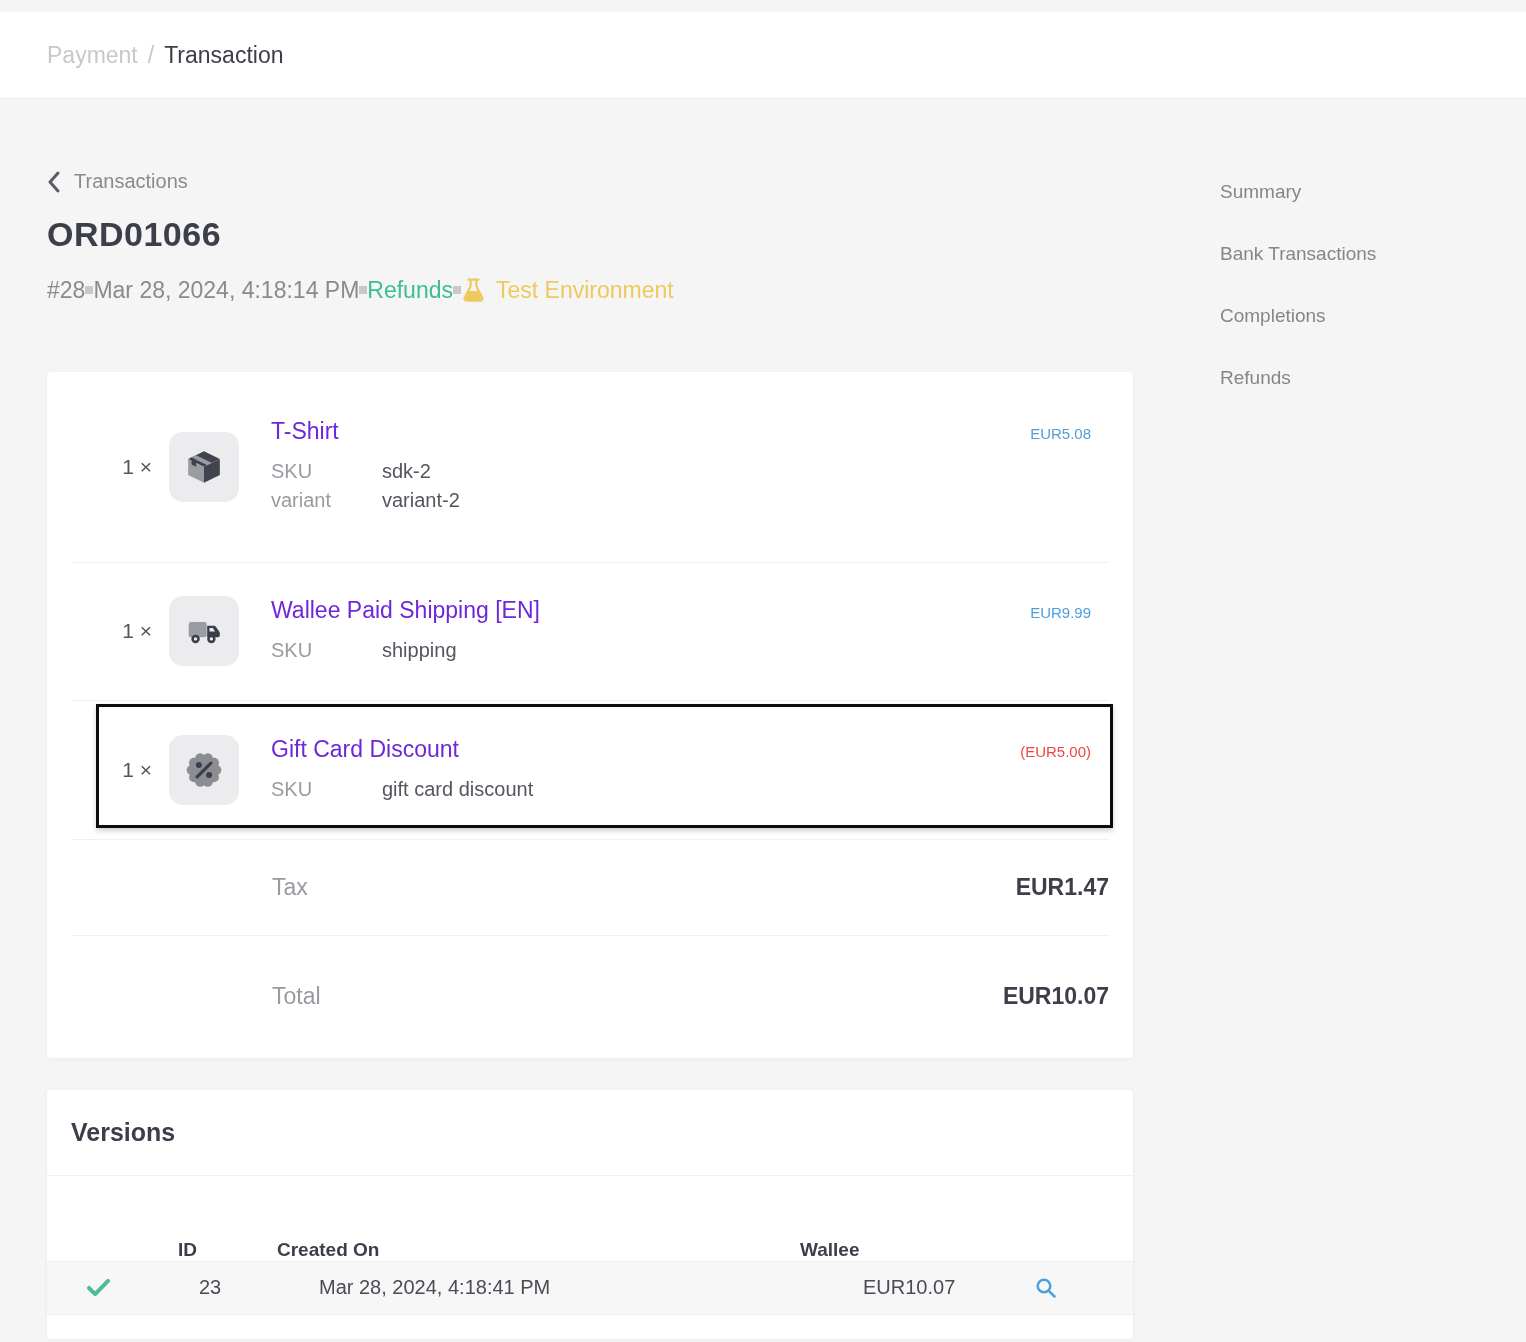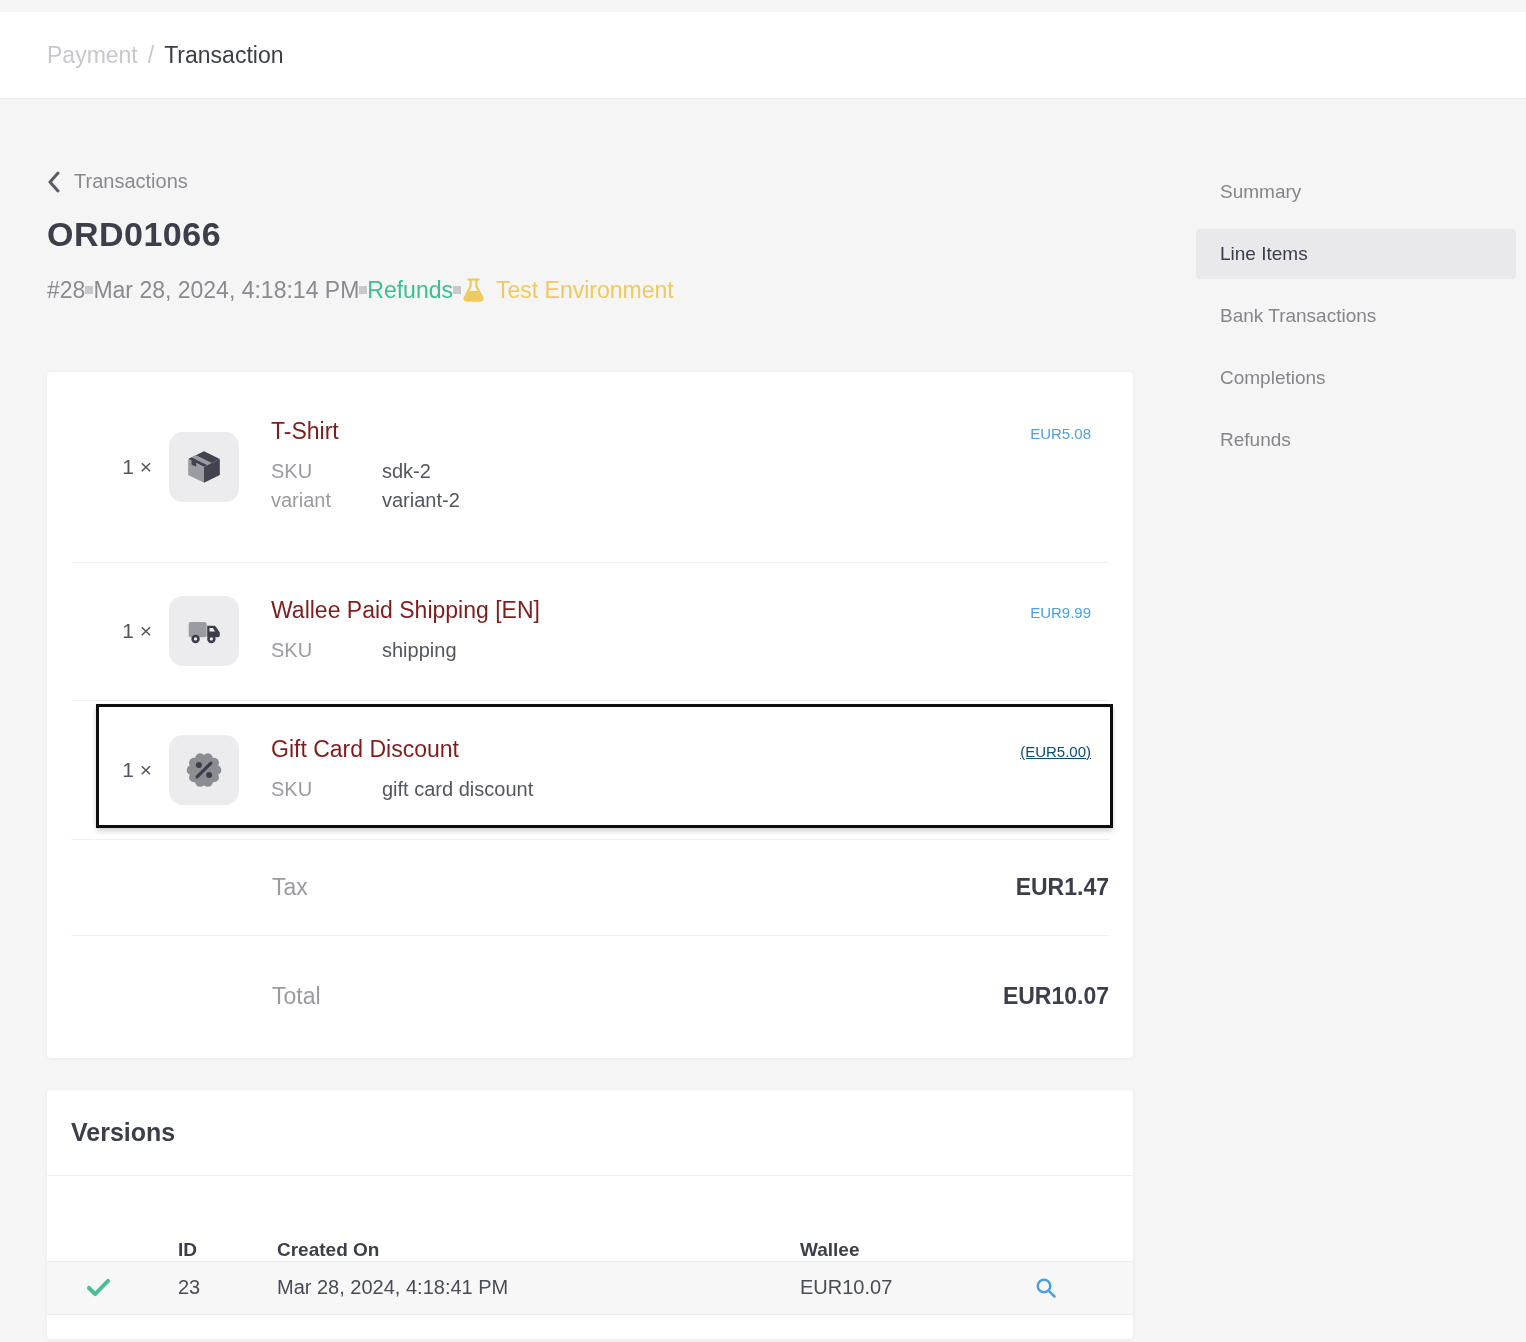--- a/index.html
+++ b/index.html
@@ -51,23 +51,23 @@
   .row-h2 { height:137px; }
   .row-h3 { height:138px; }
   .divider { height:1px; background:#f0f0f1; margin:0 24px; }
   .li-qty { width:98px; padding-right:17px; text-align:right; font-size:21px; color:#54565e; flex-shrink:0; }
   .li-tile {
     width:70px; height:70px; border-radius:14px; background:#ececee;
     display:flex; align-items:center; justify-content:center; flex-shrink:0;
   }
   .li-body { flex:1; margin-left:32px; }
   .li-top { display:flex; justify-content:space-between; align-items:baseline; }
-  .li-name { font-size:23px; color:#7f1d1d; }
+  .li-name { font-size:23px; color:#6d28d9; }
   .li-price { font-size:15px; color:#4d9fdd; padding-right:18px; }
-  .li-price.negative { color:#0c4a6e;text-decoration:underline; }
+  .li-price.negative { color:#ef4444; }
   .li-details { margin-top:12px; }
   .li-detail { display:flex; font-size:20px; line-height:29px; }
   .li-dlabel { width:111px; color:#9a9aa0; flex-shrink:0; }
   .li-dvalue { color:#54565e; }
 
   
   .hl-box {
     position:absolute; left:49px; right:20px; top:3px; bottom:11px;
     border:3px solid #0d0d0d; box-shadow:0 3px 5px rgba(0,0,0,0.18);
     pointer-events:none;
@@ -81,21 +81,21 @@
   .sum-value { font-size:23px; font-weight:bold; color:#3c3e4a; }
 
   
   .v-card { margin-top:32px; padding-bottom:24px; }
   .v-head { height:85px; display:flex; align-items:center; padding:0 24px; font-size:25px; font-weight:bold; color:#3c3e4a; }
   .v-divider { height:1px; background:#f0f0f1; }
   .v-table-head { display:flex; align-items:flex-end; height:85px; padding:0 24px; font-size:19px; font-weight:bold; color:#3c3e4a; }
   .v-row {
     display:flex; align-items:center; height:54px; padding:0 24px;
     background:#f7f7f8; border-top:1px solid #ededee; border-bottom:1px solid #ededee;
-    font-size:20px; color:#4a4c55;
+    font-size:20px; color:#4a4c55;gap:21px;
   }
   .v-col-status { width:107px; padding-left:15px; display:flex; align-items:center; }
   .v-col-id { width:99px; }
   .v-col-created { width:523px; }
   .v-col-amount { flex:1; }
   .v-col-action { width:80px; display:flex; align-items:center; padding-left:5px; }
   .search-btn { background:none; border:none; padding:0; cursor:pointer; display:flex; align-items:center; }
 </style>
 </head>
 <body>
@@ -293,18 +293,17 @@
             </span>
           </button>
         </div>
       </div>
     </section>
 
   </div>
 
   <nav class="side">
     <div class="nav-item">Summary</div>
-    <div class="nav-item active">Line Items</div>
     <div class="nav-item">Bank Transactions</div>
     <div class="nav-item">Completions</div>
     <div class="nav-item">Refunds</div>
   </nav>
 </div>
 
 </body></html>

